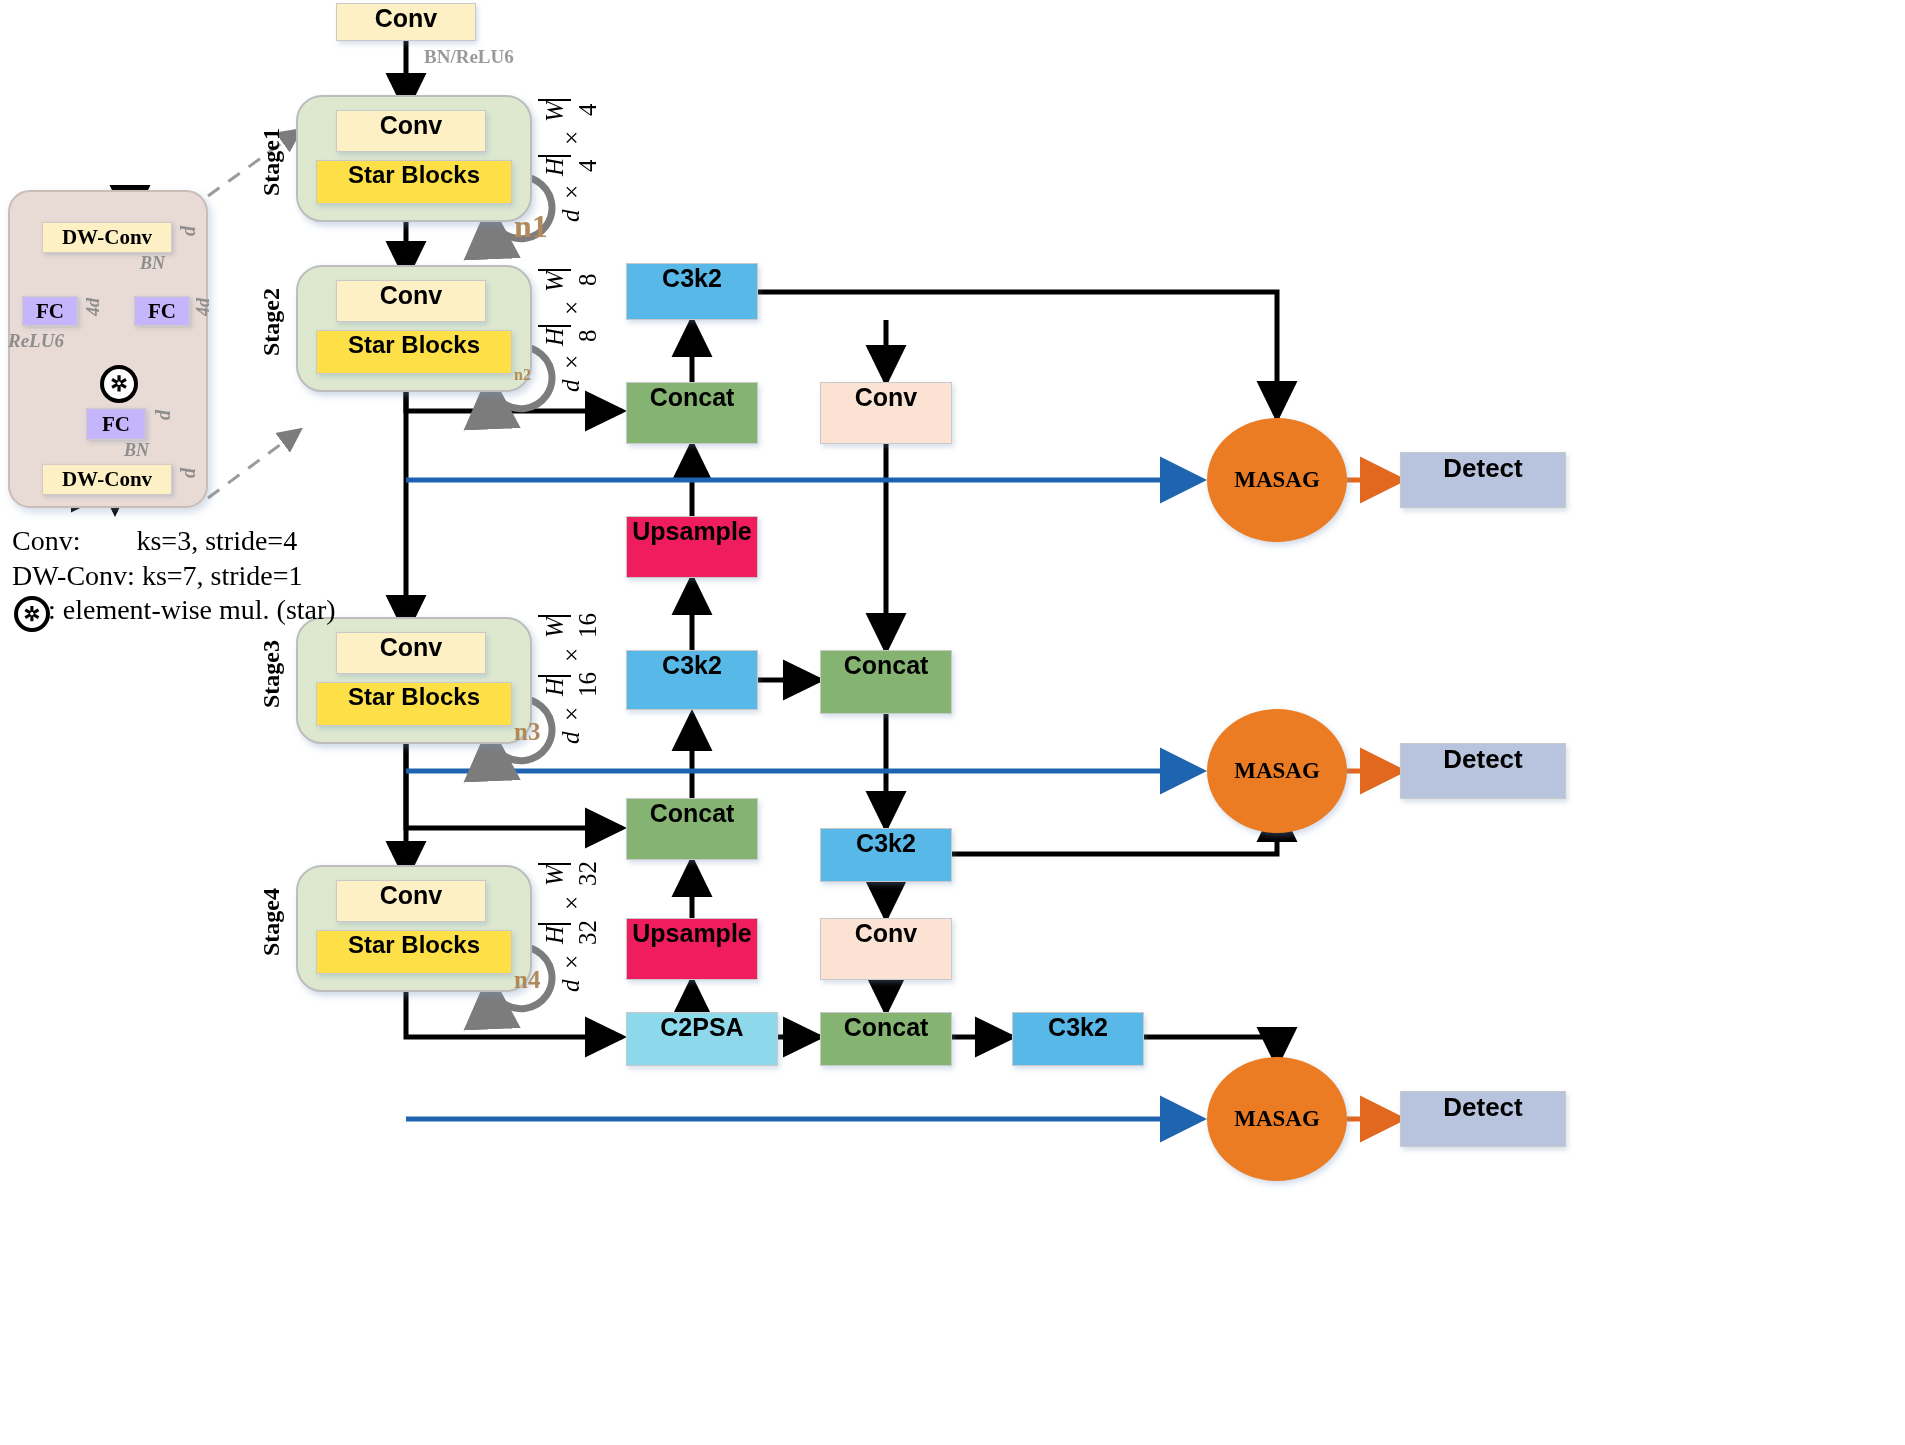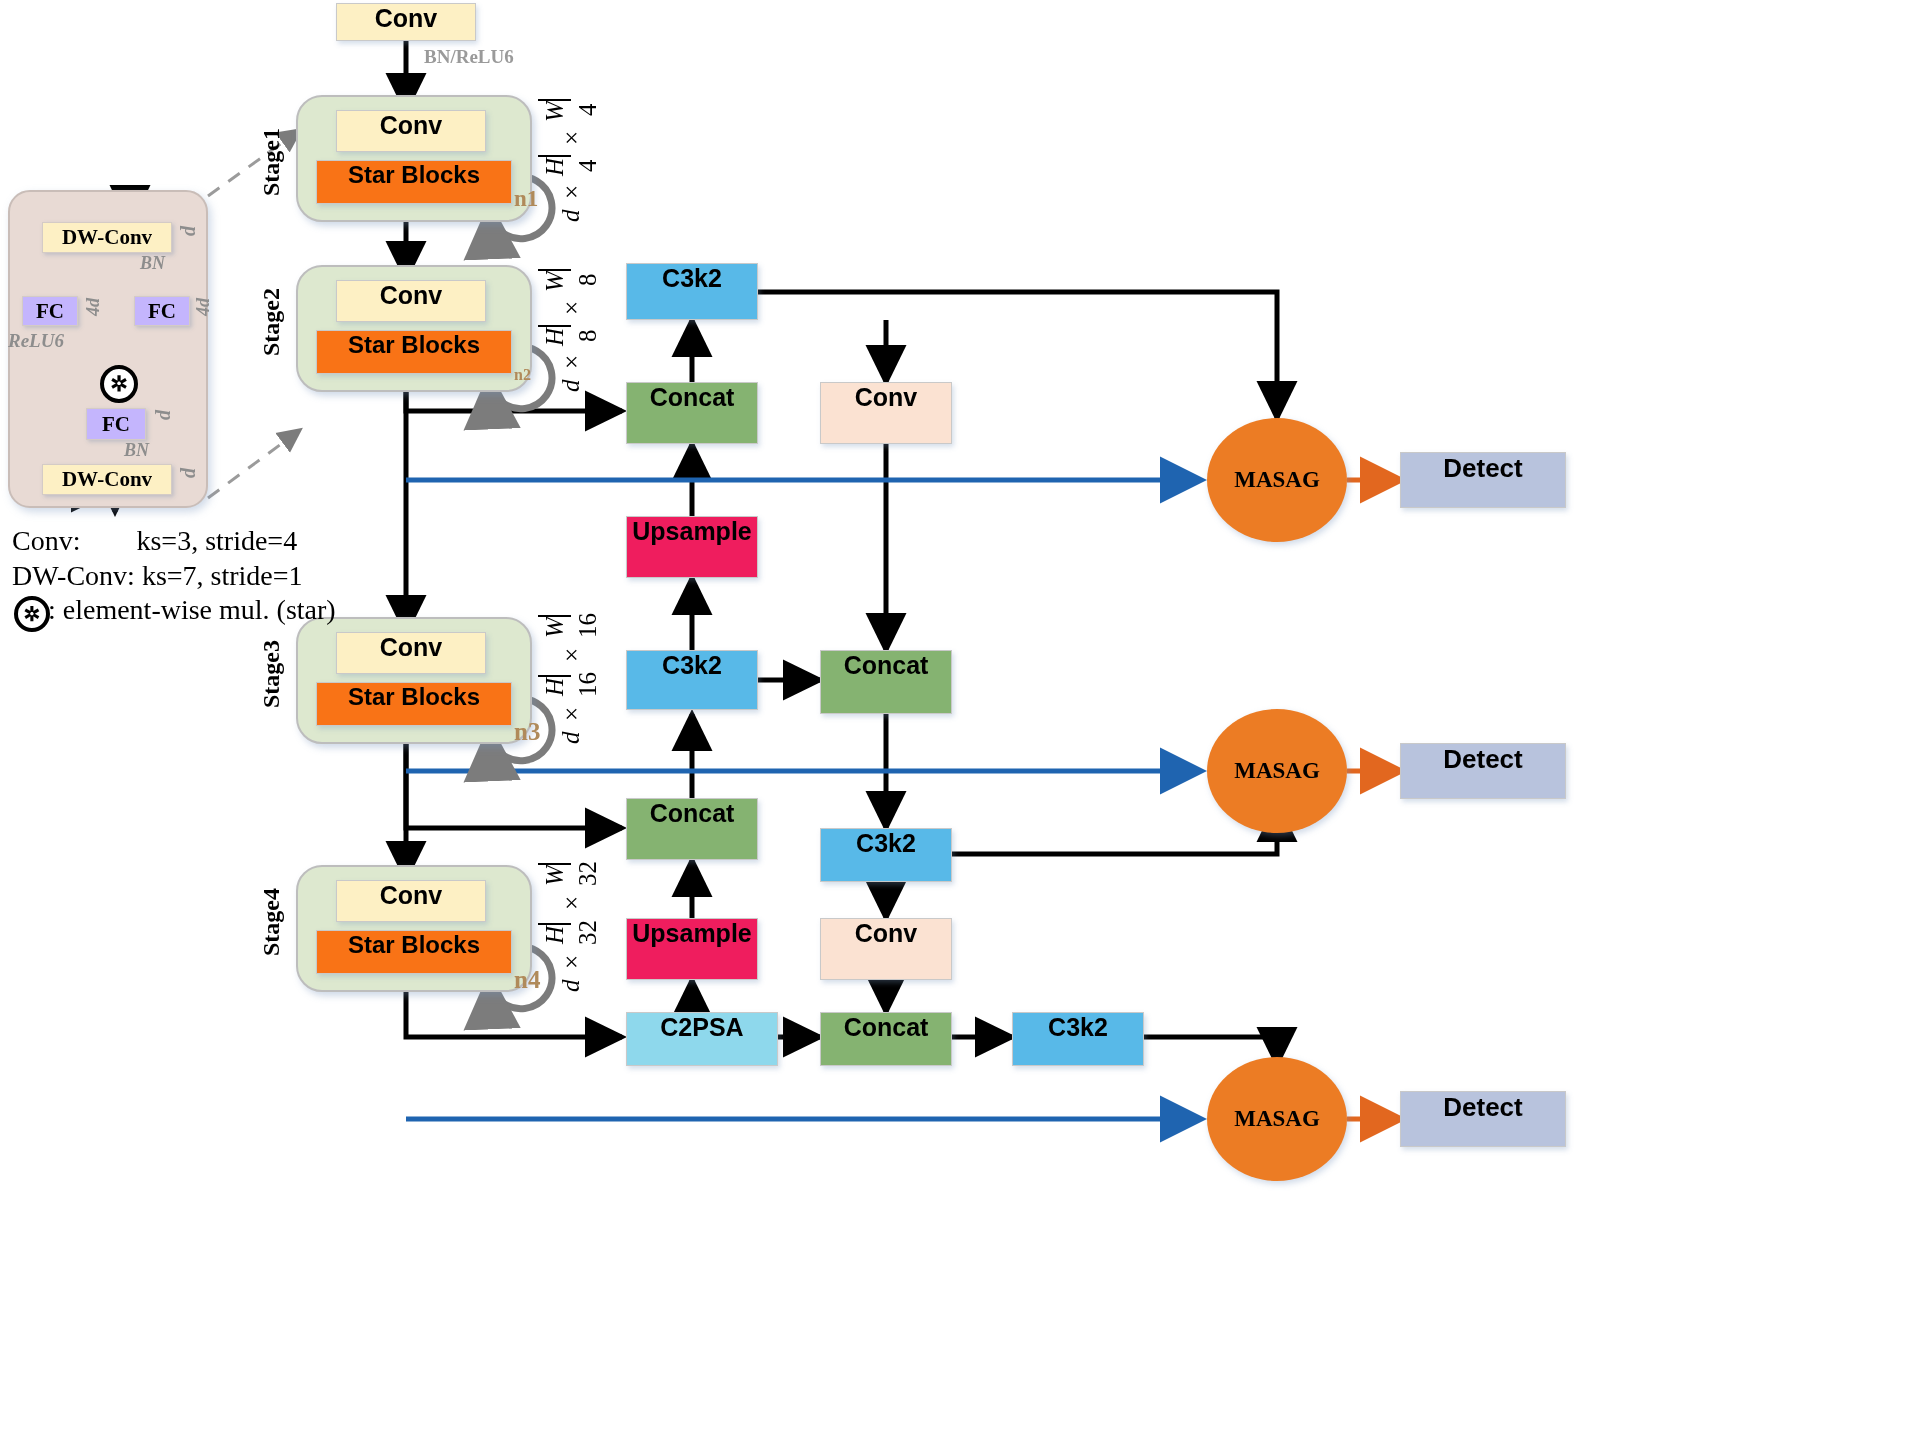--- a/index.html
+++ b/index.html
@@ -8,21 +8,21 @@
 
   .node{position:absolute;display:flex;align-items:flex-start;justify-content:center;
         font-weight:bold;color:#000;box-sizing:border-box;
         border:1px solid #c9c9c9;
         box-shadow:2px 3px 5px rgba(120,150,190,.30);
         font-family:Liberation Sans, sans-serif;}
   .node span{pointer-events:none;}
 
   .n-conv-y{background:#fdf0c4;}
   .n-conv-peach{background:#fbe2d2;}
-  .n-star{background:#f97316;}
+  .n-star{background:#fde047;}
   .n-c3k2{background:#58b9e8;}
   .n-c2psa{background:#8ed8ec;}
   .n-concat{background:#85b371;}
   .n-ups{background:#ef1d5e;}
   .n-detect{background:#b8c3dd;}
 
   .stage-wrap{position:absolute;background:#dde8cf;border:2px solid #bdbdbd;
      border-radius:26px;box-shadow:3px 4px 7px rgba(120,150,190,.35);box-sizing:border-box;}
 
   .masag{position:absolute;border-radius:50%;background:#ec7c24;
@@ -179,21 +179,21 @@
   <div class="smalllbl" style="left:424px;top:46px;font-size:19px;">BN/ReLU6</div>
 
   <div class="stage-wrap" style="left:296px;top:95px;width:236px;height:127px;"></div>
   <div class="node n-conv-y" style="left:336px;top:110px;width:150px;height:42px;font-size:25px;">
     <span>Conv</span>
   </div>
   <div class="node n-star" style="left:316px;top:160px;width:196px;height:44px;font-size:24px;">
     <span>Star Blocks</span>
   </div>
   <div class="stage-label" style="left:258px;top:128px;font-size:24px;">Stage1</div>
-  <div class="nlabel" style="left:514px;top:186px;font-size:23px;">n1</div>
+  <div class="nlabel" style="left:514px;top:208px;font-size:32px;">n1</div>
   <div class="dim" style="left:538px;top:92px;height:130px;font-size:25px;">
     <span>d</span>
     <span class="fr">×</span>
     <span class="frac">
       <span class="num">H</span>
       <span class="den">4</span>
     </span>
     <span class="fr">×</span>
     <span class="frac">
       <span class="num">W</span>

